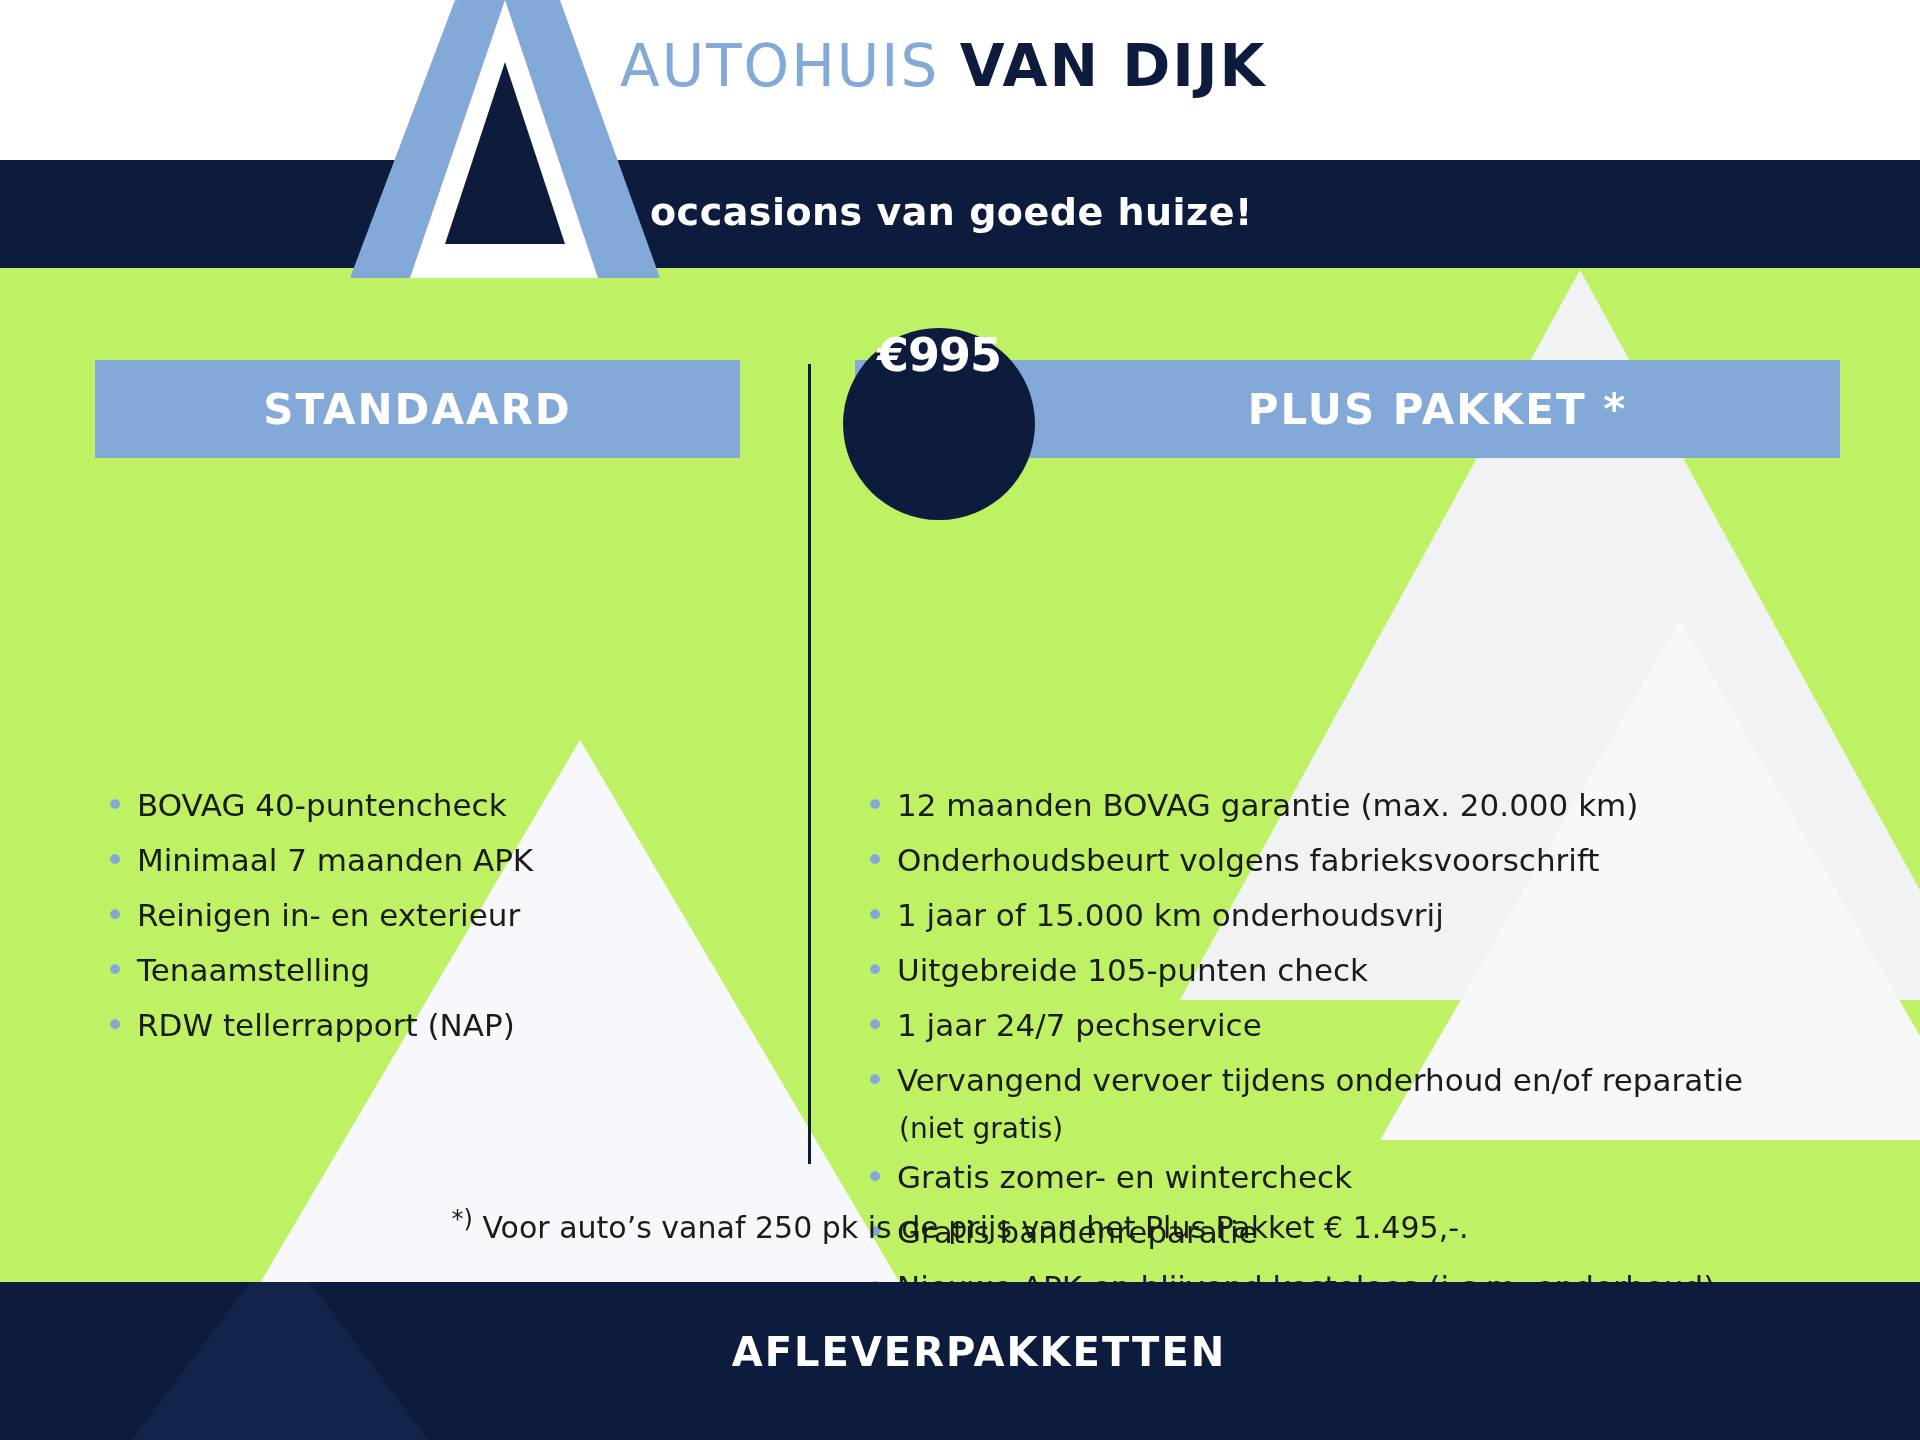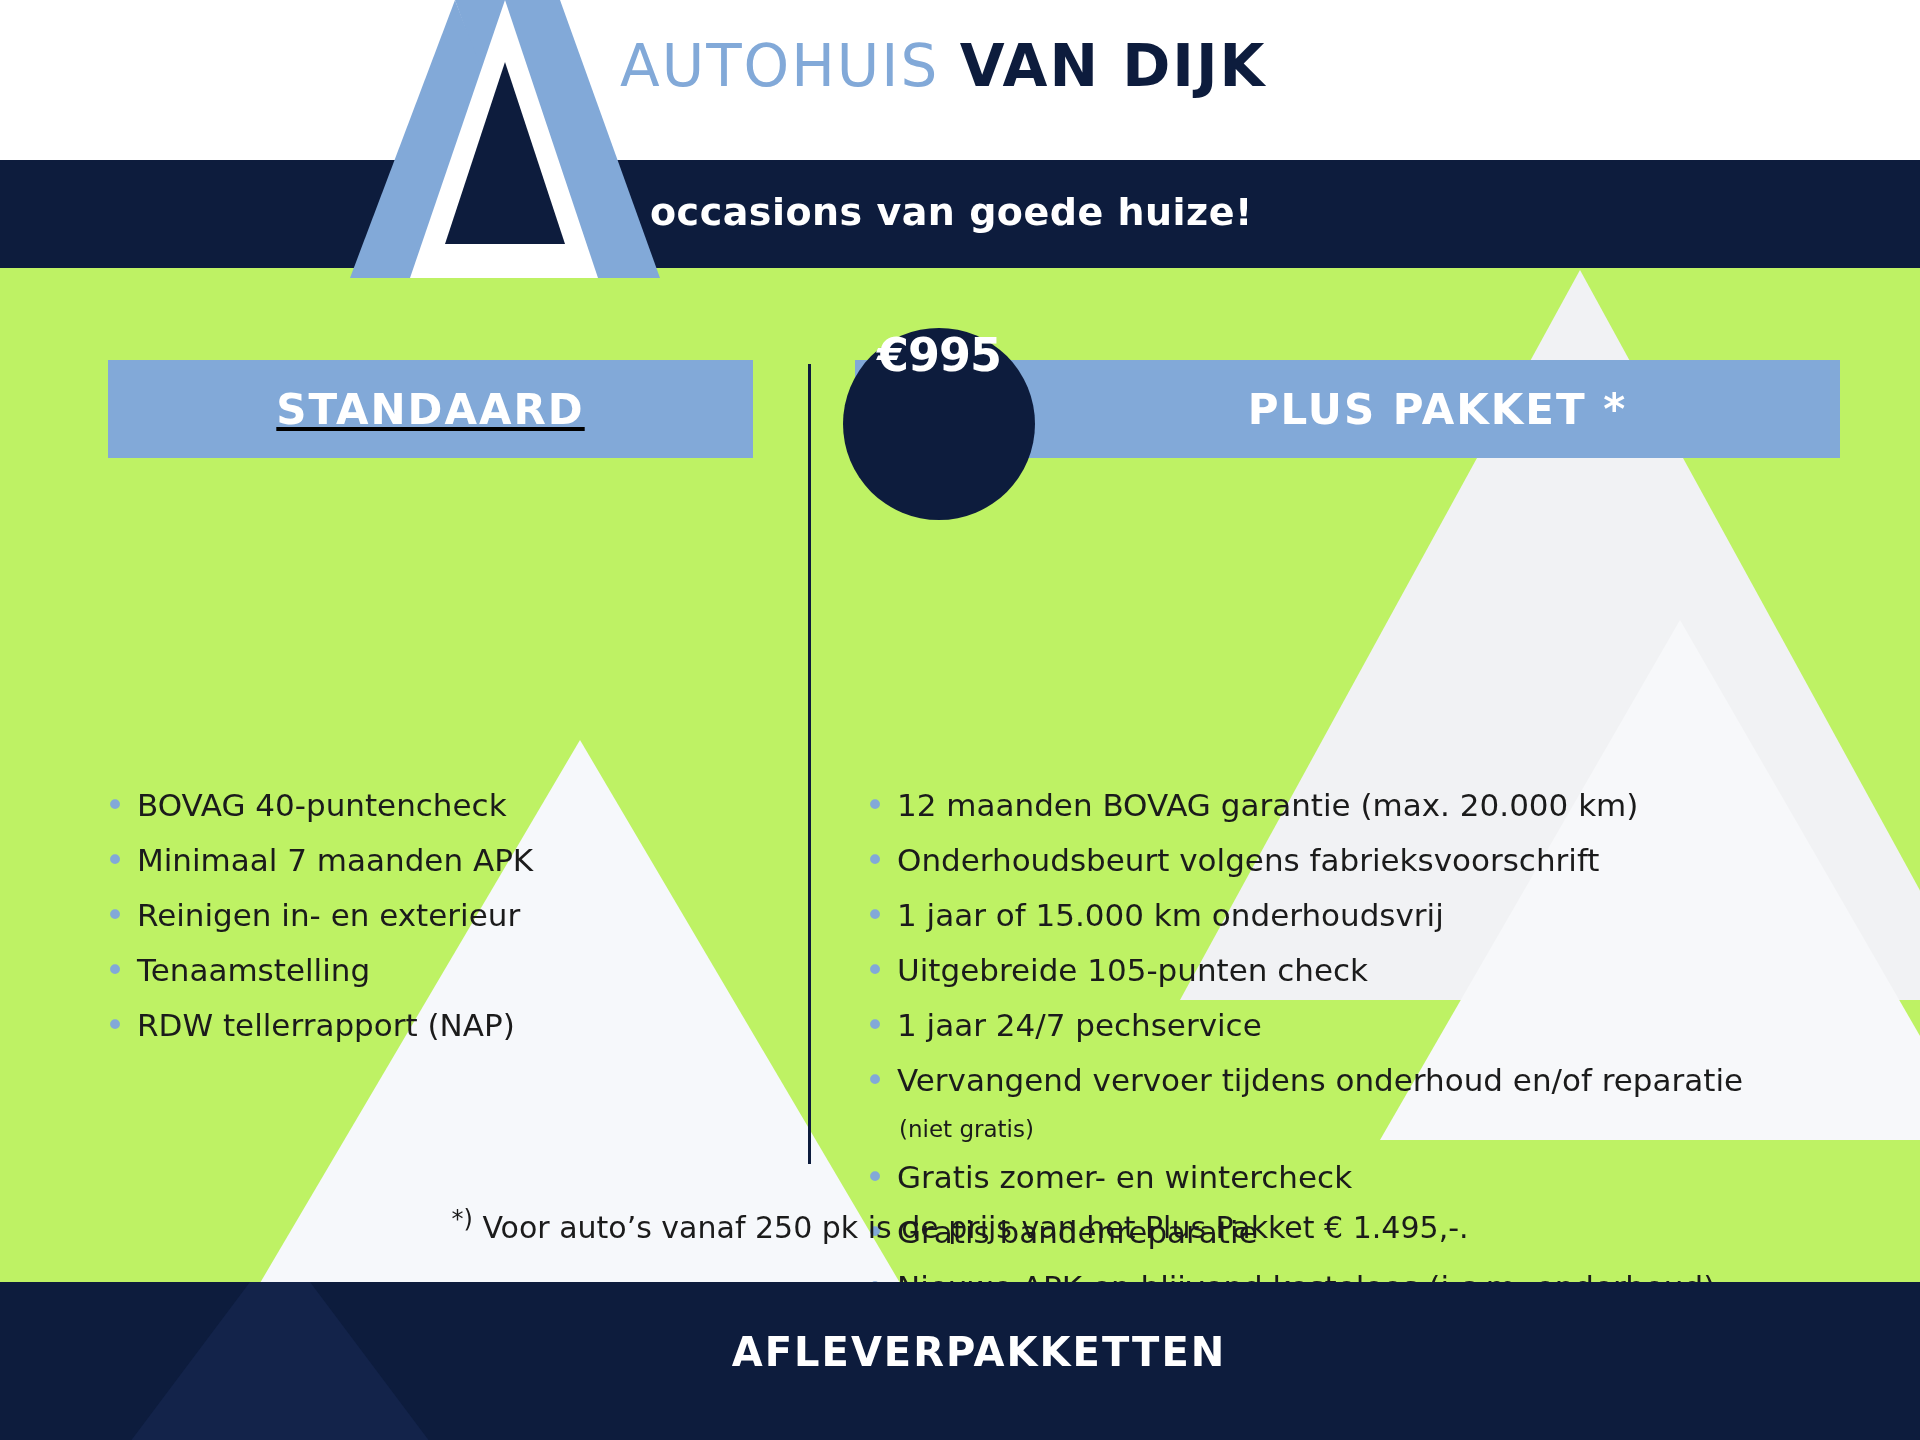--- a/index.html
+++ b/index.html
@@ -129,21 +129,21 @@
     display: flex;
     align-items: center;
     justify-content: center;
   }
   .pkg-title-bar .title {
     color: #ffffff;
     font-size: 42px;
     font-weight: bold;
     letter-spacing: 2px;
   }
-  #standaard-bar { left: 108px; top: 92px; width: 645px; text-decoration: underline; }
+  #standaard-bar { left: 95px; top: 92px; width: 645px; }
   #plus-bar { left: 855px; top: 92px; width: 985px; text-align: center; }
   #plus-bar .title { padding-left: 180px; }
 
   .price-badge {
     position: absolute;
     left: 843px;
     top: 60px;
     width: 192px;
     height: 192px;
     border-radius: 50%;
@@ -178,21 +178,21 @@
     content: "•";
     position: absolute;
     left: 10px;
     top: 0;
     color: #82a9d8;
     font-size: 34px;
     line-height: 55px;
   }
   ul.feature-list li .sub {
     display: block;
-    font-size: 23px;
+    font-size: 28px;
     line-height: 42px;
     color: #1b1b1b;
     padding-left: 2px;
   }
   ul.feature-list li.has-sub { white-space: normal; }
 
   .footnote {
     position: absolute;
     left: 0;
     top: 1205px;

